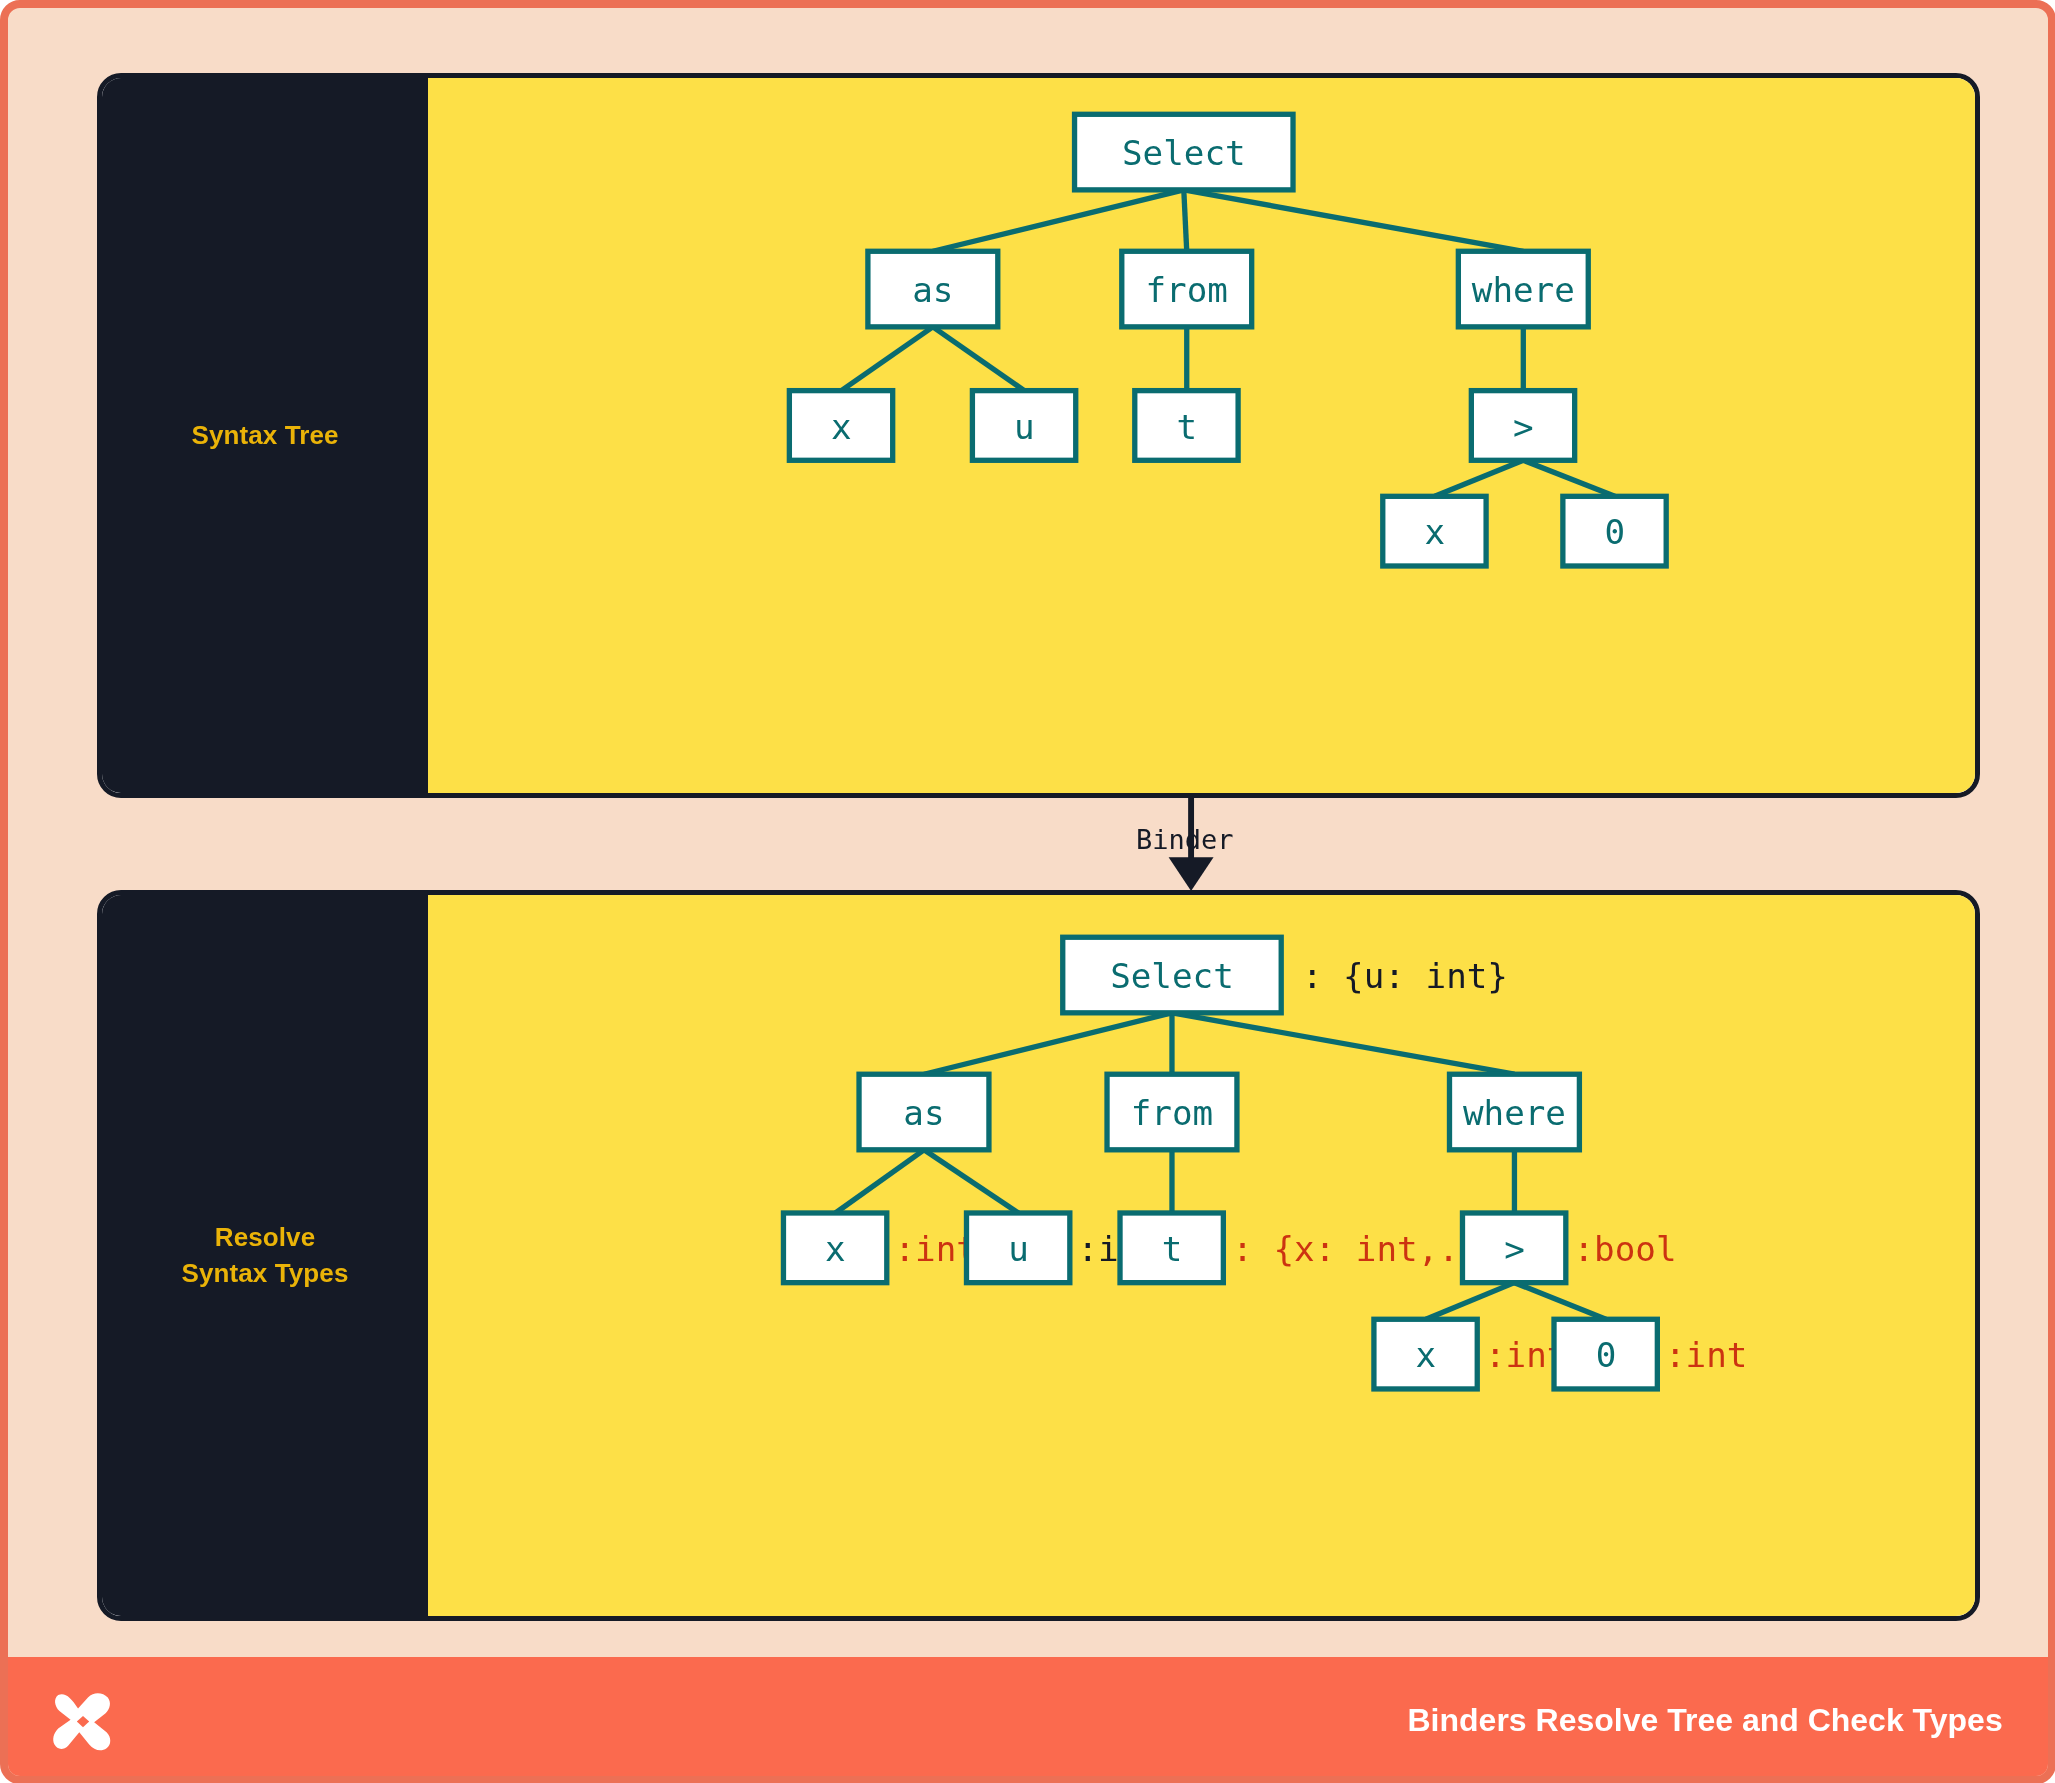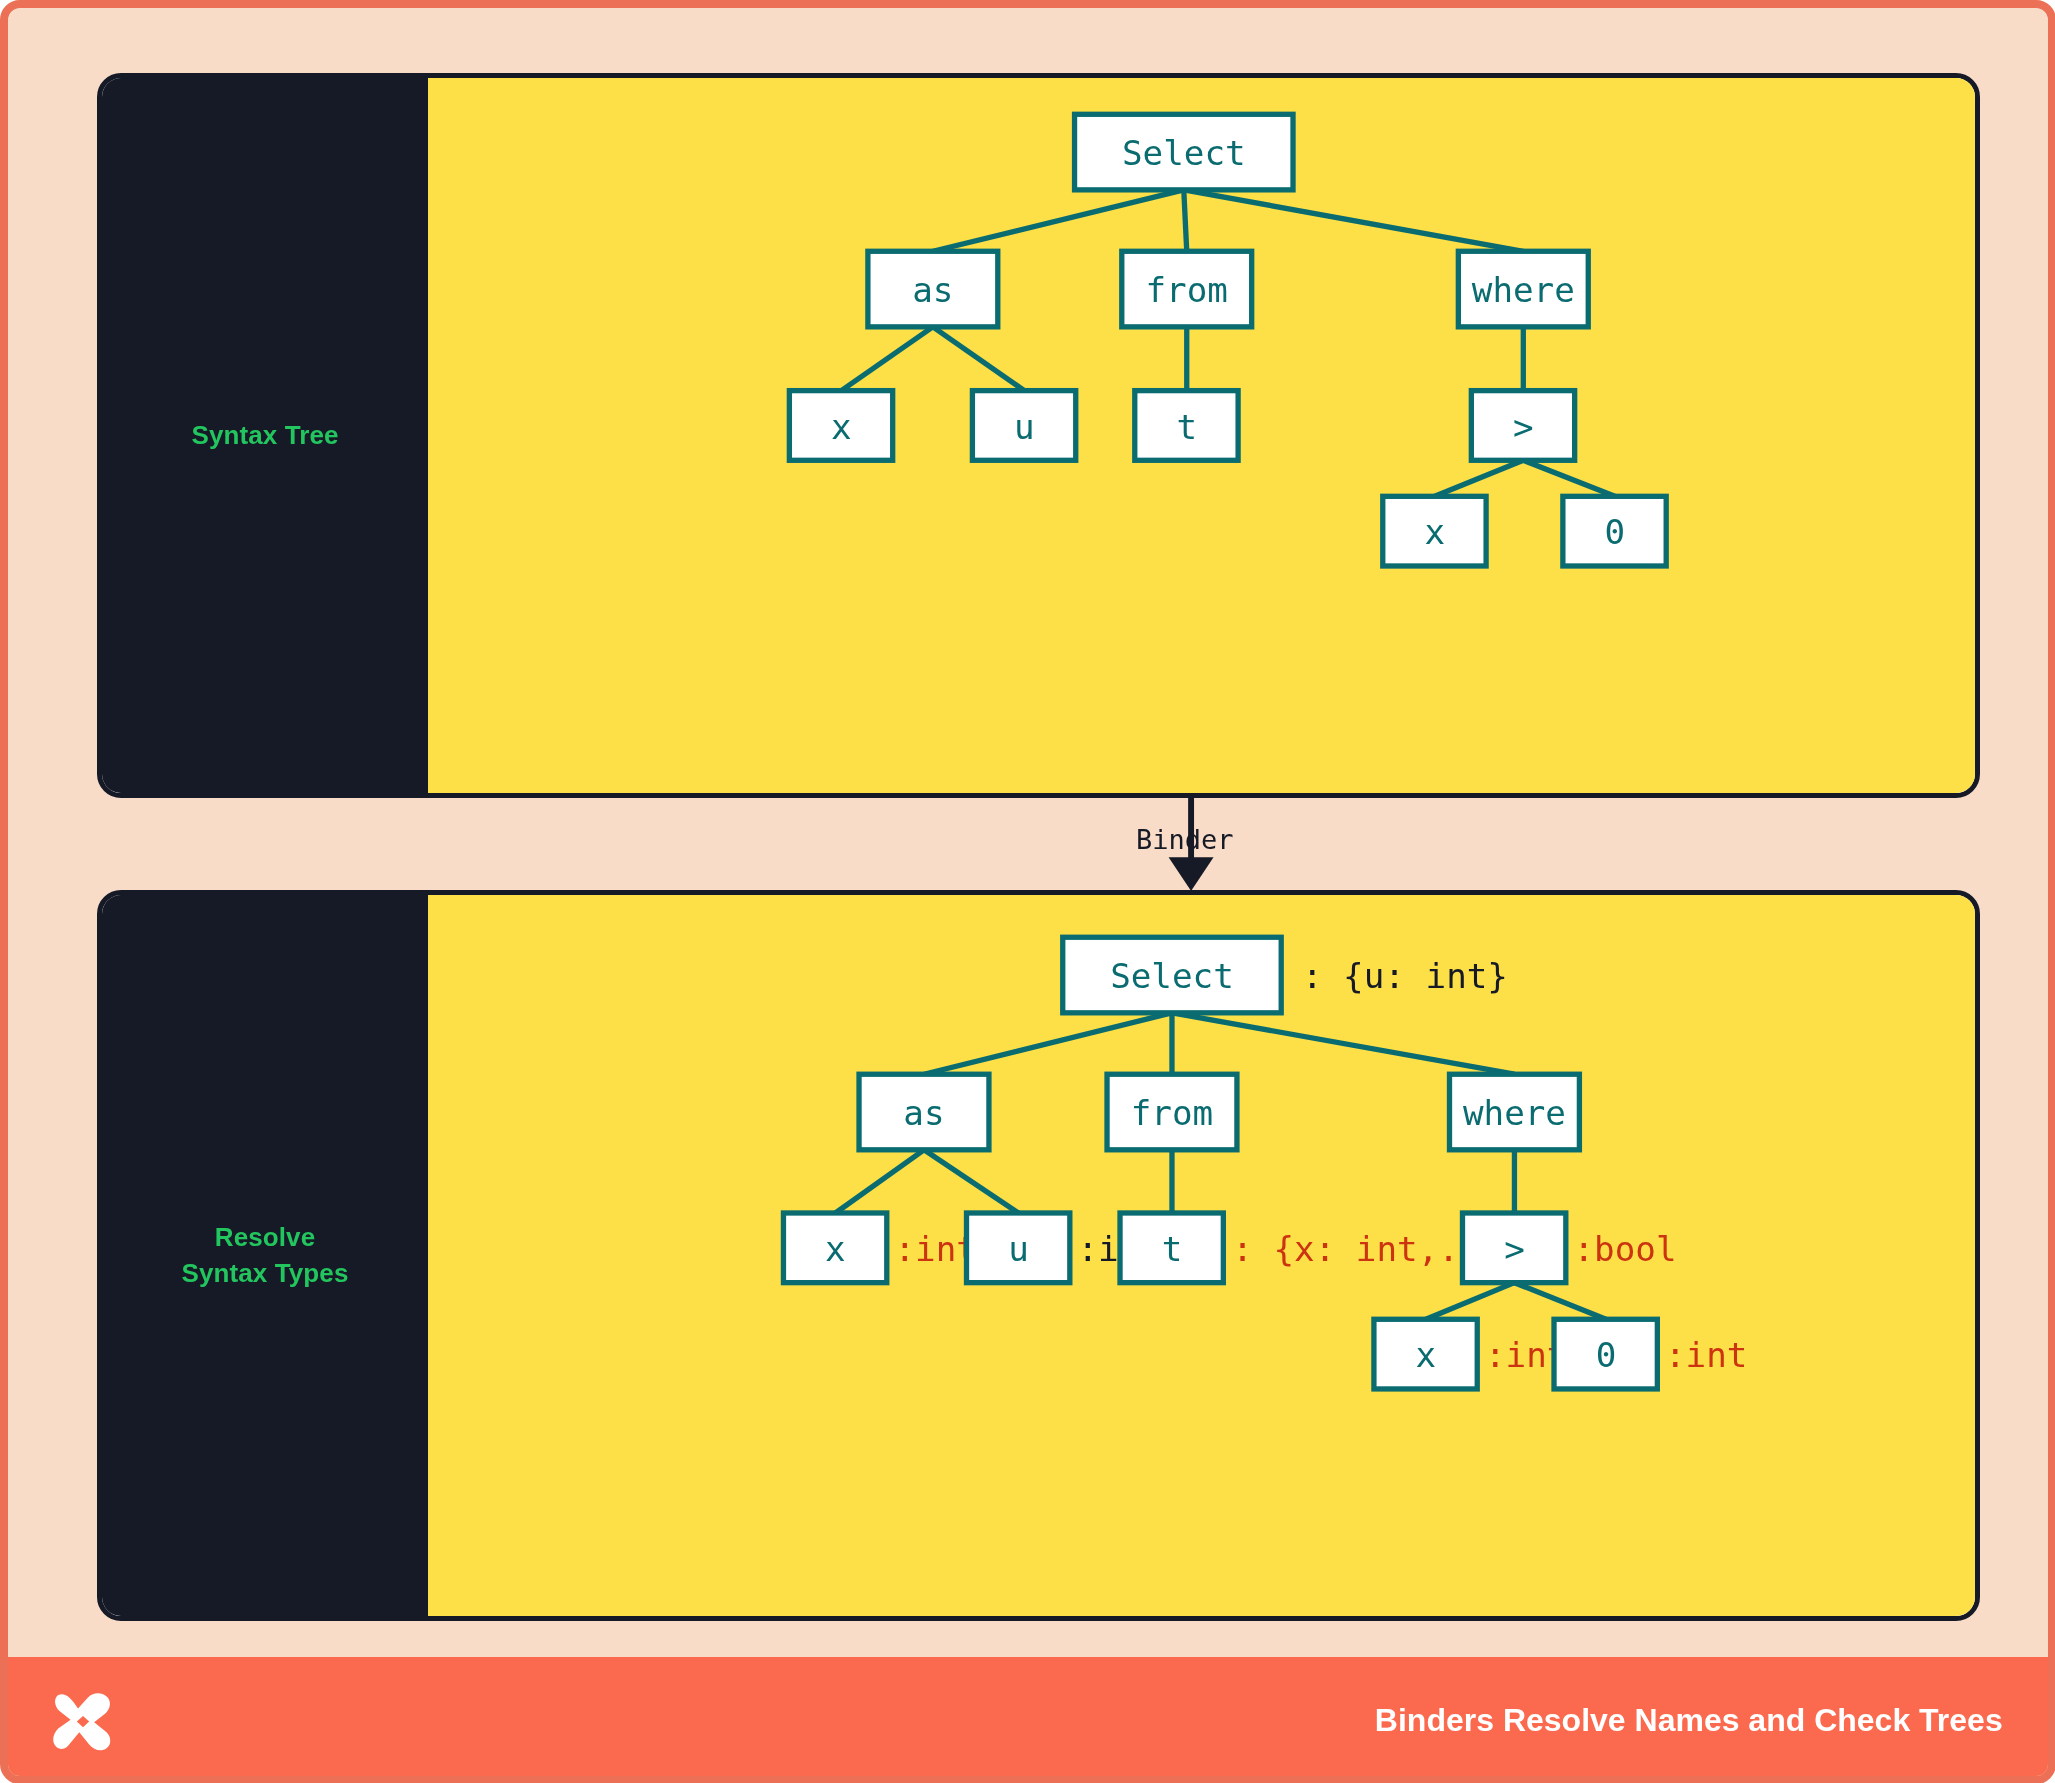--- a/index.html
+++ b/index.html
@@ -38,21 +38,21 @@
   }
   .panel-top    { left: 89px; top: 65px;  width: 1883px; height: 725px; }
   .panel-bottom { left: 89px; top: 882px; width: 1883px; height: 731px; }
 
   .panel-label {
     position: absolute;
     left: 0; top: 0;
     width: 326px;
     height: 100%;
     background: #151A26;
-    color: #22c55e;
+    color: #eab308;
     display: flex;
     align-items: center;
     justify-content: center;
     text-align: center;
     font-size: 26px;
     font-weight: bold;
     line-height: 1.35;
     letter-spacing: 0.1px;
   }
   .panel-canvas {
@@ -292,17 +292,17 @@
       </svg>
     </div>
   </div>
 
   <div class="footer">
     <svg class="footer-logo" viewBox="0 0 100 100">
       <path d="M10 8 C22 4 30 12 42 30 L58 12 C68 2 82 4 90 12 C96 20 94 30 86 38 L68 52 L88 68 C96 76 96 88 88 94
                C80 100 68 98 60 88 L44 68 L26 90 C18 98 8 96 4 88 C0 80 2 70 10 62 L30 48 L12 34 C4 26 2 14 10 8 Z" fill="#FFFFFF"></path>
       <path d="M50 42 L60 51 L50 60 L40 51 Z" fill="#FB6A4E"></path>
     </svg>
-    <div class="footer-text">Binders Resolve Names and Check Trees</div>
+    <div class="footer-text">Binders Resolve Tree and Check Types</div>
   </div>
 
 </div>
 
 
 </body></html>

